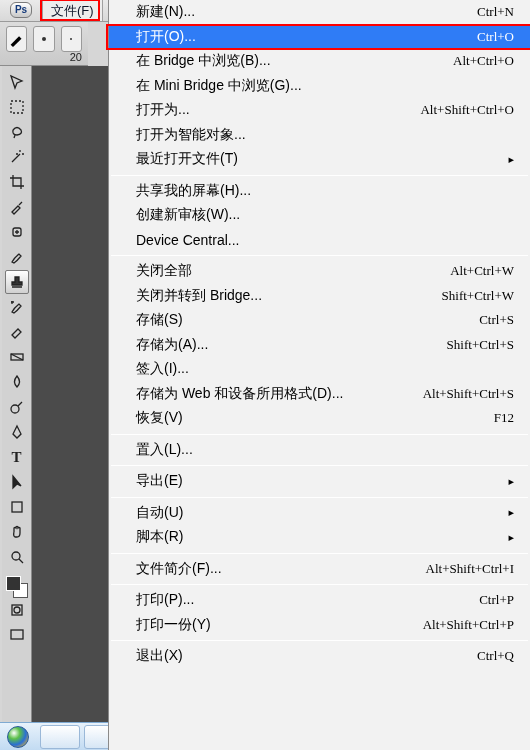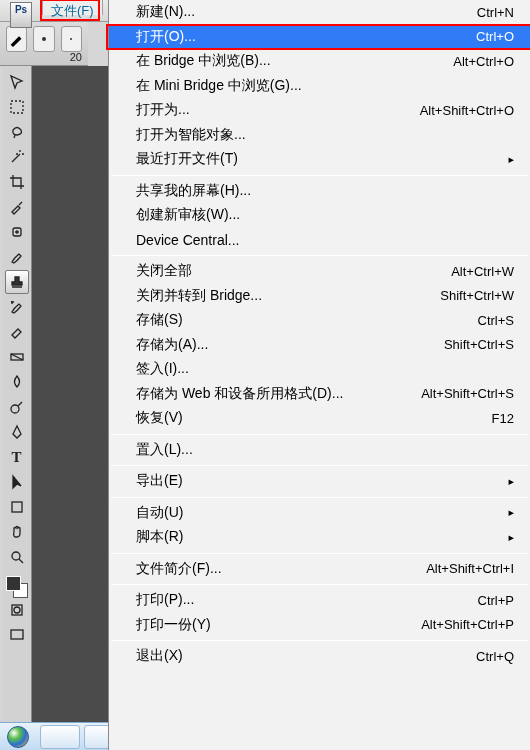--- a/index.html
+++ b/index.html
@@ -1,21 +1,21 @@
 <!DOCTYPE html>
 <html><head>
 <meta charset="utf-8">
 <style>
 * { margin:0; padding:0; box-sizing:border-box; font-family:"Microsoft YaHei","SimSun",Arial,sans-serif; }
 body { width:530px; height:750px; background:#d6d6d6; overflow:hidden; position:relative; }
 
 
 .titlebar { position:absolute; left:0; top:0; right:0; height:22px; background:linear-gradient(#eaeaea,#d8d8d8); border-bottom:1px solid #9a9a9a; z-index:5; }
-.titlebar .ps-icon { position:absolute; left:10px; top:2px; width:22px; height:26px; background:linear-gradient(#fff,#c8c8c8); border:1px solid #7a7a7a; border-radius:0; font:bold 10px/14px Arial; text-align:center; color:#153a7a; }
-.titlebar .file-btn { position:absolute; left:42px; top:0; height:15px; padding:0 8px; line-height:21px; font-size:13px; color:#0369a1; background:#ededed; border-left:1px solid #a0a0a0; border-right:1px solid #a0a0a0; }
+.titlebar .ps-icon { position:absolute; left:10px; top:2px; width:22px; height:16px; background:linear-gradient(#fff,#c8c8c8); border:1px solid #7a7a7a; border-radius:6px; font:bold 10px/14px Arial; text-align:center; color:#153a7a; }
+.titlebar .file-btn { position:absolute; left:42px; top:0; height:21px; padding:0 8px; line-height:21px; font-size:13px; color:#0f172a; background:#ededed; border-left:1px solid #a0a0a0; border-right:1px solid #a0a0a0; }
 .red-highlight { position:absolute; border:2px solid #ff0000; pointer-events:none; z-index:50; }
 
 
 .optrow { position:absolute; left:0; top:22px; width:88px; height:44px; background:linear-gradient(#dcdcdc,#c9c9c9); border-bottom:1px solid #8c8c8c; z-index:4; }
 .optrow .wells { display:flex; gap:6px; padding:4px 6px; }
 .optrow .well { width:26px; height:26px; background:#f0f0f0; border:1px solid #9a9a9a; border-radius:3px; display:flex; align-items:center; justify-content:center; }
 .optrow .dot { width:4px; height:4px; background:#333; border-radius:50%; }
 .optrow .label20 { position:absolute; right:6px; bottom:2px; font-size:11px; color:#222; }
 
 
@@ -27,21 +27,21 @@
 .tool.sel { background:linear-gradient(#fff,#d0d0d0); border:1px solid #7a7a7a; }
 .tool svg { width:16px; height:16px; stroke:#222; fill:none; stroke-width:1.3; }
 .swatch { width:22px; height:22px; position:relative; margin-top:6px; }
 .swatch .fg { position:absolute; left:0; top:0; width:15px; height:15px; background:#333; border:1px solid #fff; }
 .swatch .bg { position:absolute; right:0; bottom:0; width:15px; height:15px; background:#fff; border:1px solid #555; }
 
 
 .menu { position:absolute; left:108px; top:0; right:0; bottom:0; background:#f2f2f2; border-left:1px solid #8a8a8a; z-index:10; font-size:14px; color:#000; overflow-y:auto; }
 .menu .row { display:flex; align-items:center; height:24.5px; padding-left:27px; padding-right:16px; cursor:default; }
 .menu .row .lbl { flex:1; white-space:nowrap; }
-.menu .row .accel { font-size:13px; color:inherit; }
+.menu .row .accel { font-size:13px; color:inherit;font-family:Liberation Serif, serif; }
 .menu .row.arrow::after { content:"▸"; font-size:11px; margin-left:8px; }
 .menu .sep { height:1px; margin:3px 2px 3px 2px; background:#b5b5b5; border-bottom:1px solid #fff; }
 .menu .row.hl { background:#2f7cf6; color:#fff; }
 
 
 .taskbar { position:absolute; left:0; right:0; bottom:0; height:28px; background:linear-gradient(#e8f2fb,#c2dbf2); border-top:1px solid #7faad2; z-index:1; display:flex; align-items:center; }
 .start { width:36px; height:28px; display:flex; align-items:center; justify-content:center; }
 .orb { width:22px; height:22px; border-radius:50%; background:radial-gradient(circle at 30% 30%,#fff,#5bbf4a 30%,#2a6fd6 60%,#e6b62a 90%); border:1px solid #2a5a9a; }
 .tbitem { width:40px; height:24px; margin-left:4px; border:1px solid #9ab8d8; background:linear-gradient(#fff,#d6e6f5); border-radius:3px; }
 </style>

